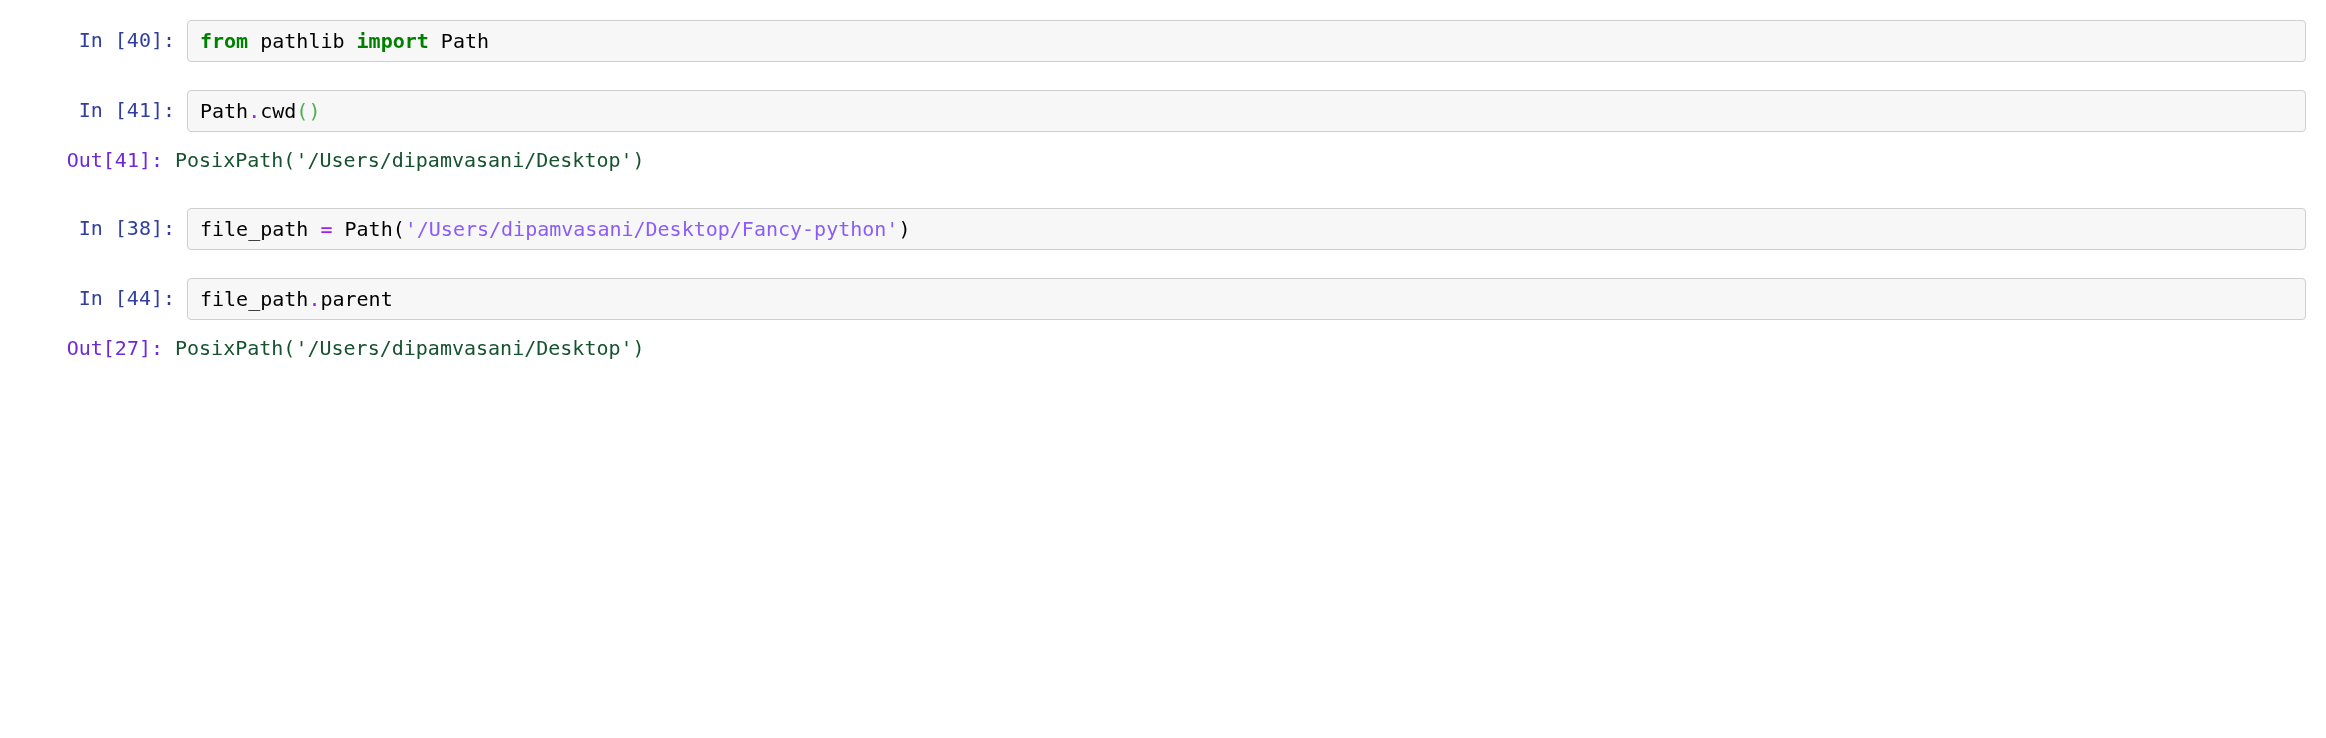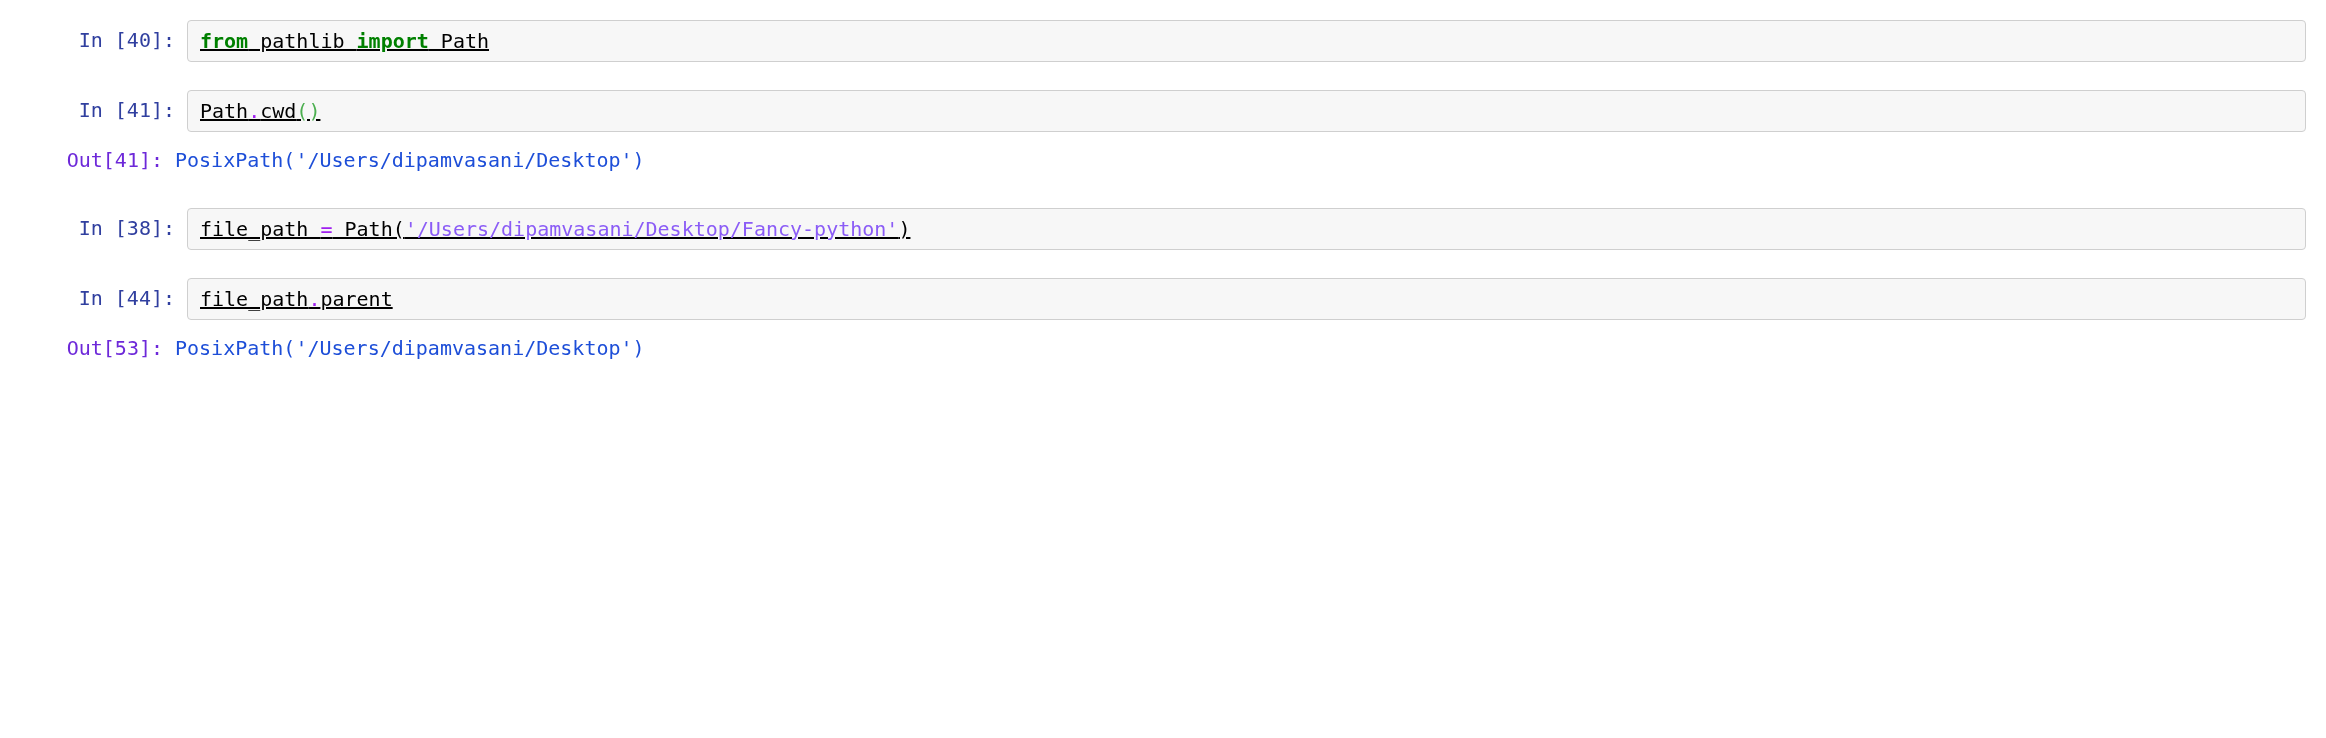--- a/index.html
+++ b/index.html
@@ -36,28 +36,27 @@
     }
     .input-area {
       flex: 1;
       background: #f7f7f7;
       border: 1px solid #cfcfcf;
       border-radius: 4px;
       padding: 8px 12px;
       font-family: "Menlo", "Monaco", "Consolas", monospace;
       white-space: pre;
       overflow-x: auto;
-      text-decoration: underline;
     }
     .output-area {
       flex: 1;
       padding: 8px 12px 8px 0;
       font-family: "Menlo", "Monaco", "Consolas", monospace;
       white-space: pre;
-      color: #1d4ed8;
+      color: #14532d;
     }
     .cell-group {
       margin-bottom: 28px;
     }
     .kw-green {
       color: #008000;
       font-weight: bold;
     }
     .plain {
       color: #000;
@@ -97,17 +96,17 @@
         <div class="prompt prompt-in">In [38]:</div>
         <div class="input-area"><span class="plain">file_path </span><span class="op-purple">=</span><span class="plain"> Path(</span><span class="string-red">'/Users/dipamvasani/Desktop/Fancy-python'</span><span class="plain">)</span></div>
       </div>
     </div>
     <div class="cell-group">
       <div class="cell">
         <div class="prompt prompt-in">In [44]:</div>
         <div class="input-area"><span class="plain">file_path</span><span class="op-purple">.</span><span class="plain">parent</span></div>
       </div>
       <div class="cell">
-        <div class="prompt prompt-out">Out[53]:</div>
+        <div class="prompt prompt-out">Out[27]:</div>
         <div class="output-area">PosixPath('/Users/dipamvasani/Desktop')</div>
       </div>
     </div>
   </div>
 
 </body></html>

